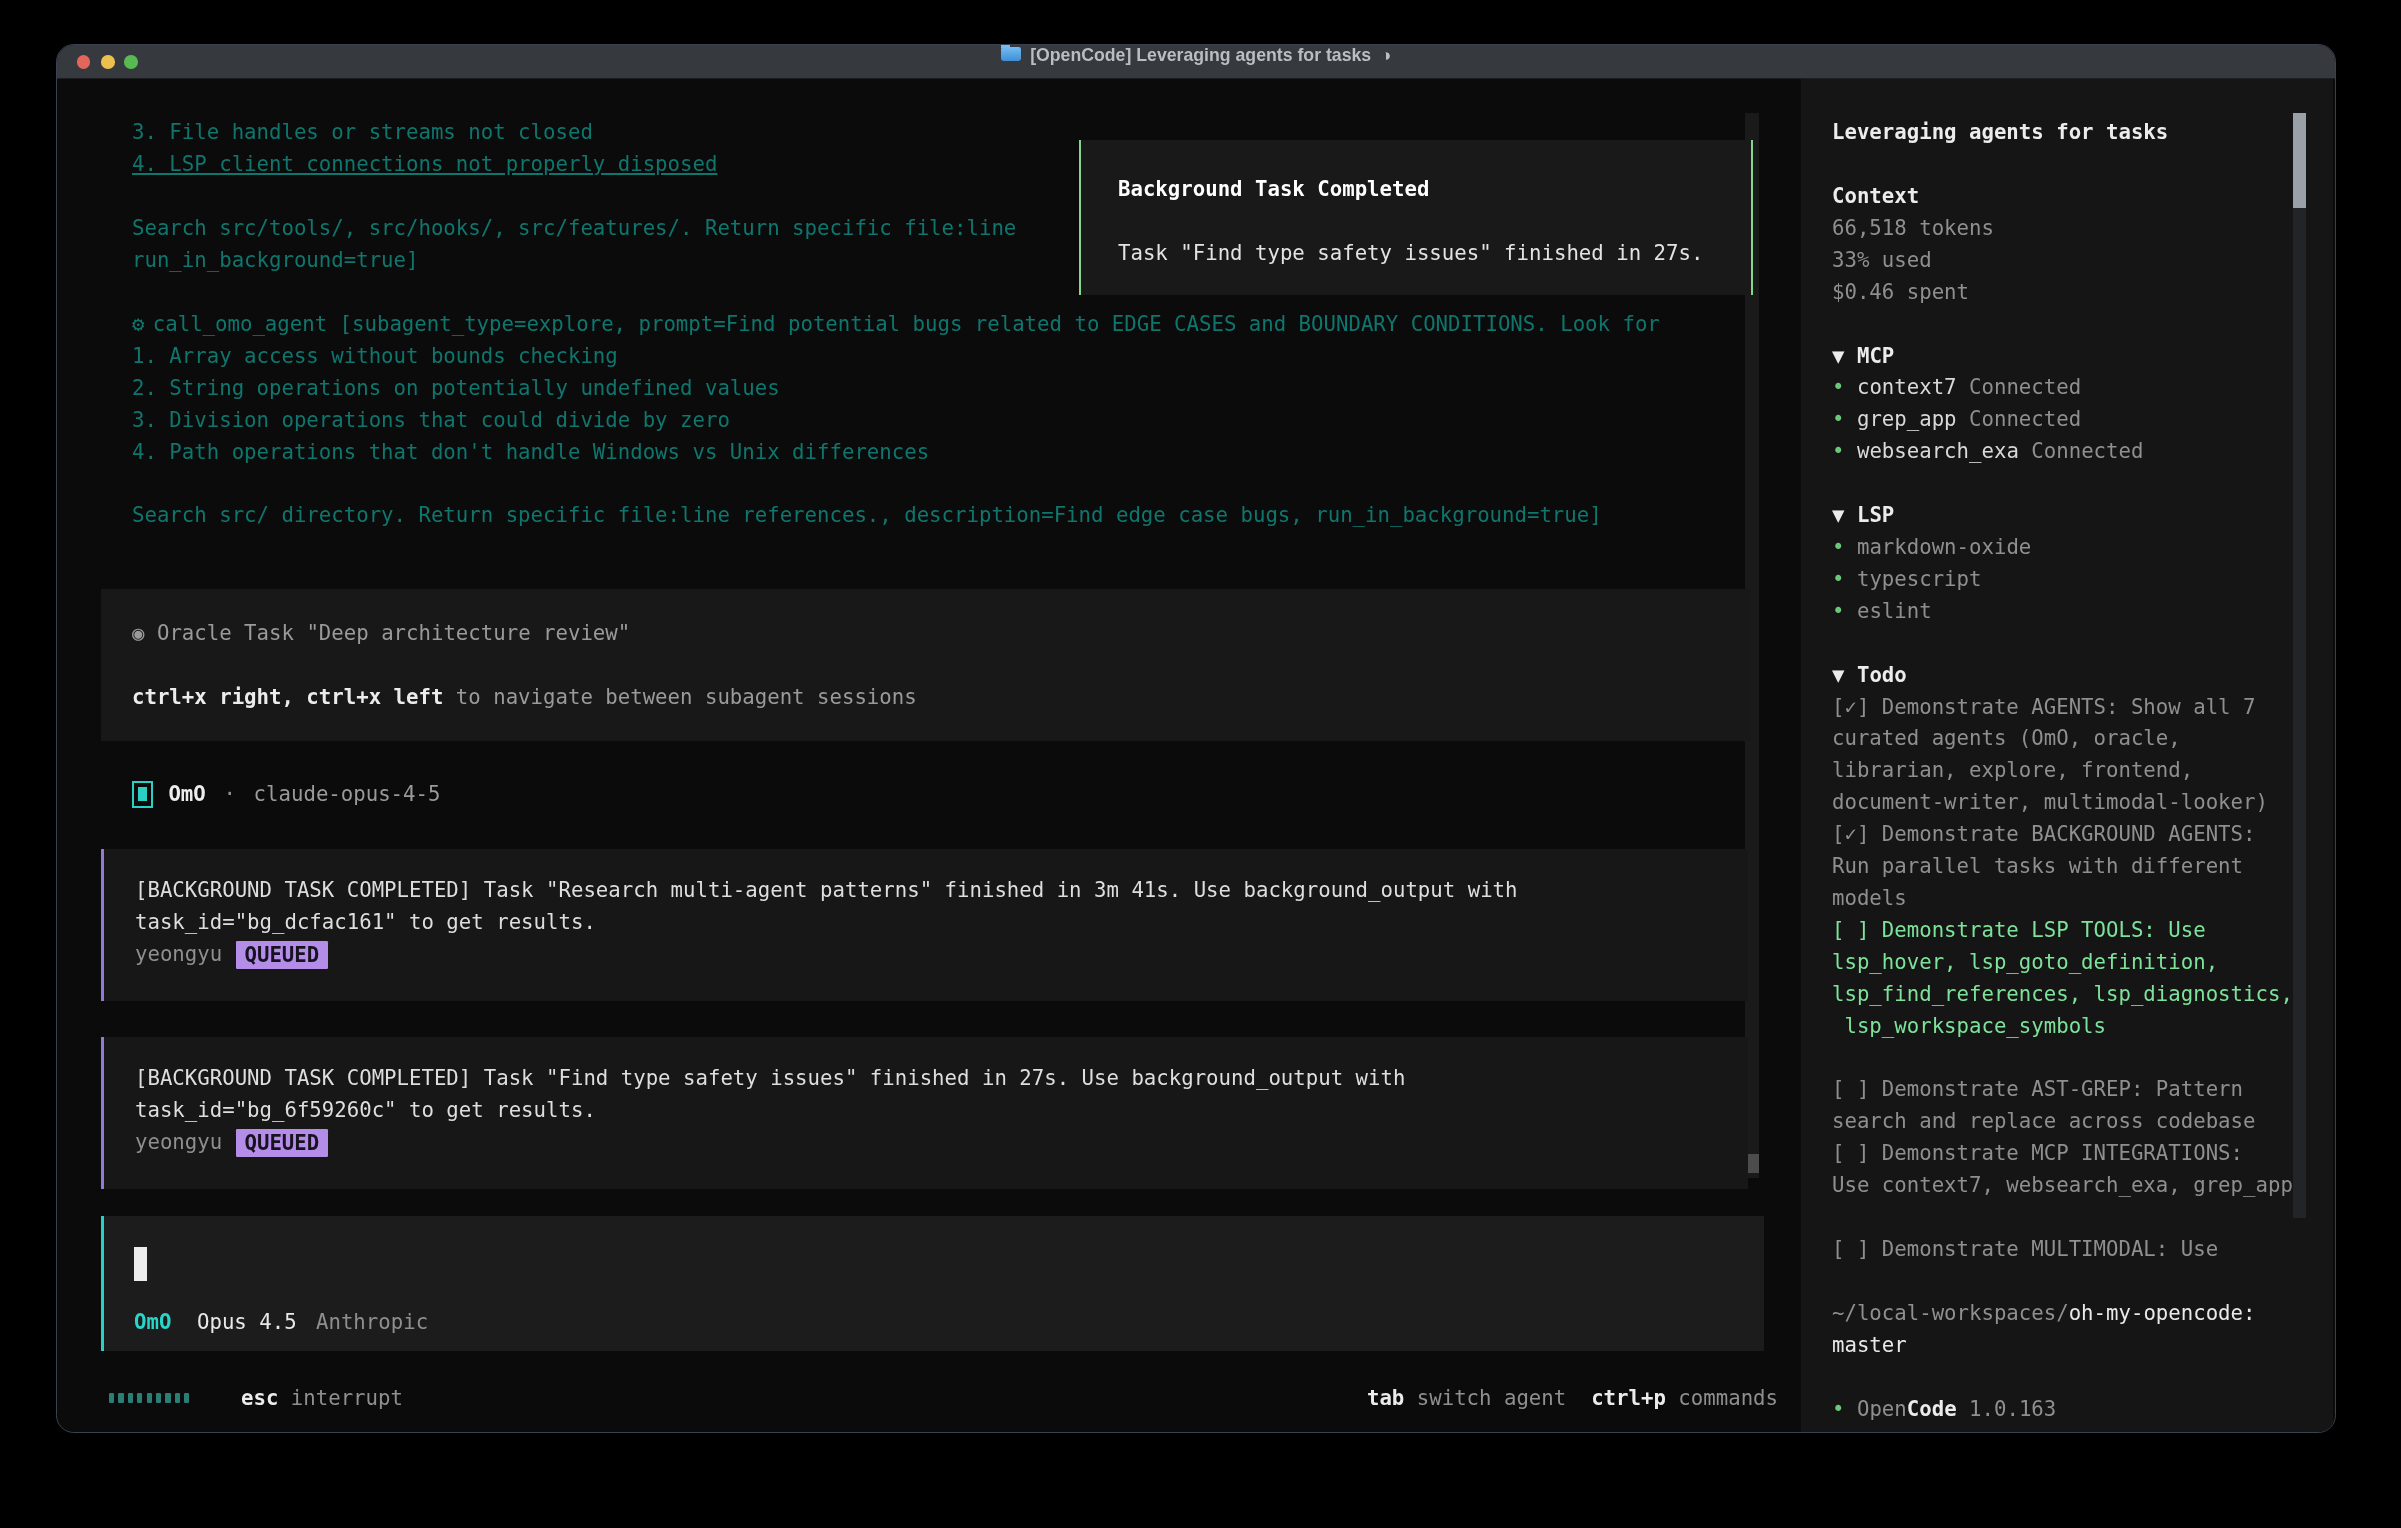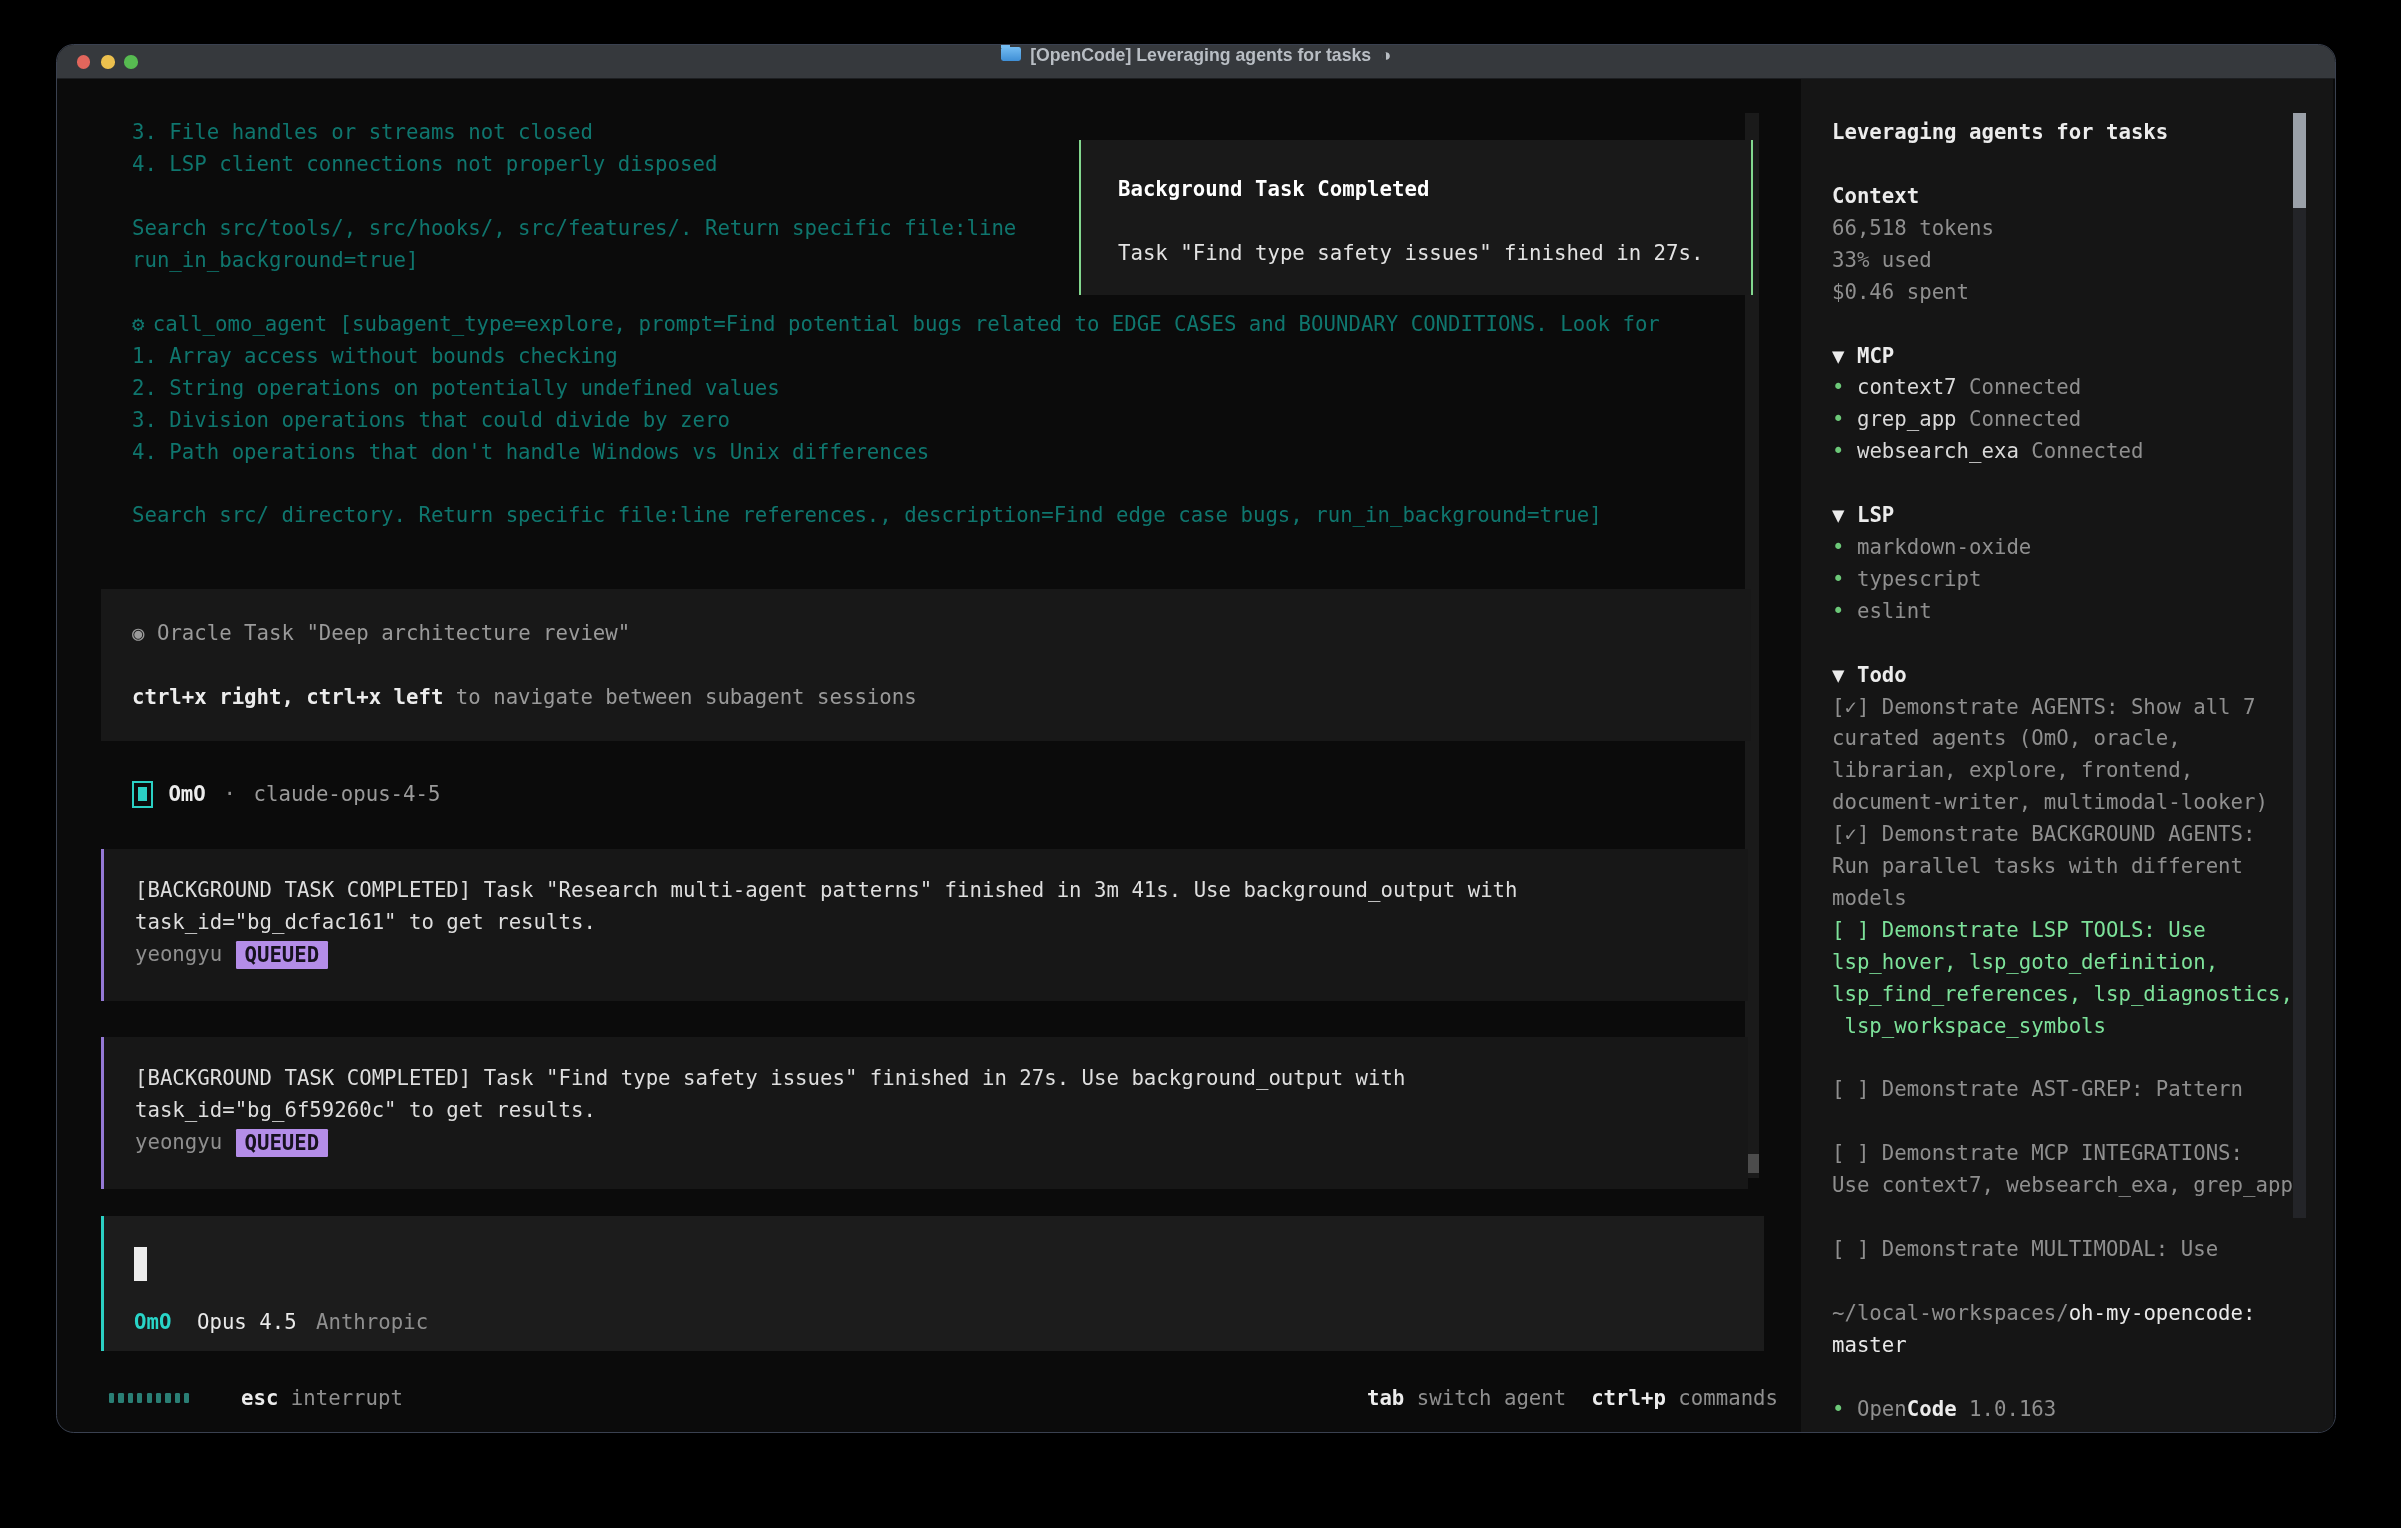--- a/index.html
+++ b/index.html
@@ -57,21 +57,21 @@
     <span class="folder"></span>
     <span>[OpenCode] Leveraging agents for tasks</span>
     <span>◑</span>
   </div>
 
   <div class="mainscroll">
     <div class="mainthumb"></div>
   </div>
 
   <div class="ln dimtx" style="left:75px;top:71px;">3. File handles or streams not closed</div>
-  <div class="ln dimtx" style="left:75px;top:103px;">4. LSP client connections not properly disposed</div>
+  <div class="ln dimtx" style="left:75px;top:103px;text-decoration:underline;">4. LSP client connections not properly disposed</div>
   <div class="ln dimtx" style="left:75px;top:167px;">Search src/tools/, src/hooks/, src/features/. Return specific file:line</div>
   <div class="ln dimtx" style="left:75px;top:199px;">run_in_background=true]</div>
 
   <div class="ln dimtx" style="left:75px;top:263px;"><span class="gear">⚙</span><span>call_omo_agent [subagent_type=explore, prompt=Find potential bugs related to EDGE CASES and BOUNDARY CONDITIONS. Look for</span></div>
   <div class="ln dimtx" style="left:75px;top:295px;">1. Array access without bounds checking</div>
   <div class="ln dimtx" style="left:75px;top:327px;">2. String operations on potentially undefined values</div>
   <div class="ln dimtx" style="left:75px;top:359px;">3. Division operations that could divide by zero</div>
   <div class="ln dimtx" style="left:75px;top:391px;">4. Path operations that don't handle Windows vs Unix differences</div>
   <div class="ln dimtx" style="left:75px;top:454px;">Search src/ directory. Return specific file:line references., description=Find edge case bugs, run_in_background=true]</div>
 
@@ -161,20 +161,21 @@
     <div class="sb sbwide graysb" style="top:739px;">[✓] Demonstrate BACKGROUND AGENTS:</div>
     <div class="sb sbwide graysb" style="top:771px;">Run parallel tasks with different</div>
     <div class="sb sbwide graysb" style="top:803px;">models</div>
 
     <div class="sb sbwide greentx" style="top:835px;">[ ] Demonstrate LSP TOOLS: Use</div>
     <div class="sb sbwide greentx" style="top:867px;">lsp_hover, lsp_goto_definition,</div>
     <div class="sb sbwide greentx" style="top:899px;">lsp_find_references, lsp_diagnostics,</div>
     <div class="sb sbwide greentx" style="top:931px;"> lsp_workspace_symbols</div>
 
     <div class="sb sbwide graysb" style="top:994px;">[ ] Demonstrate AST-GREP: Pattern</div>
+    <div class="sb sbwide graysb" style="top:1026px;">search and replace across codebase</div>
 
     <div class="sb sbwide graysb" style="top:1058px;">[ ] Demonstrate MCP INTEGRATIONS:</div>
     <div class="sb sbwide graysb" style="top:1090px;">Use context7, websearch_exa, grep_app</div>
 
     <div class="sb sbwide graysb" style="top:1154px;">[ ] Demonstrate MULTIMODAL: Use</div>
 
     <div class="sb" style="top:1218px;"><span class="graysb">~/local-workspaces/</span><span style="color:#e9e9e9;">oh-my-opencode:</span></div>
     <div class="sb" style="top:1250px;color:#e9e9e9;">master</div>
 
     <div class="sb" style="top:1314px;"><span class="bullet">•</span><span> </span><span class="graysb">Open</span><span class="wb">Code</span><span class="graysb"> </span><span class="graysb">1.0.163</span></div>

